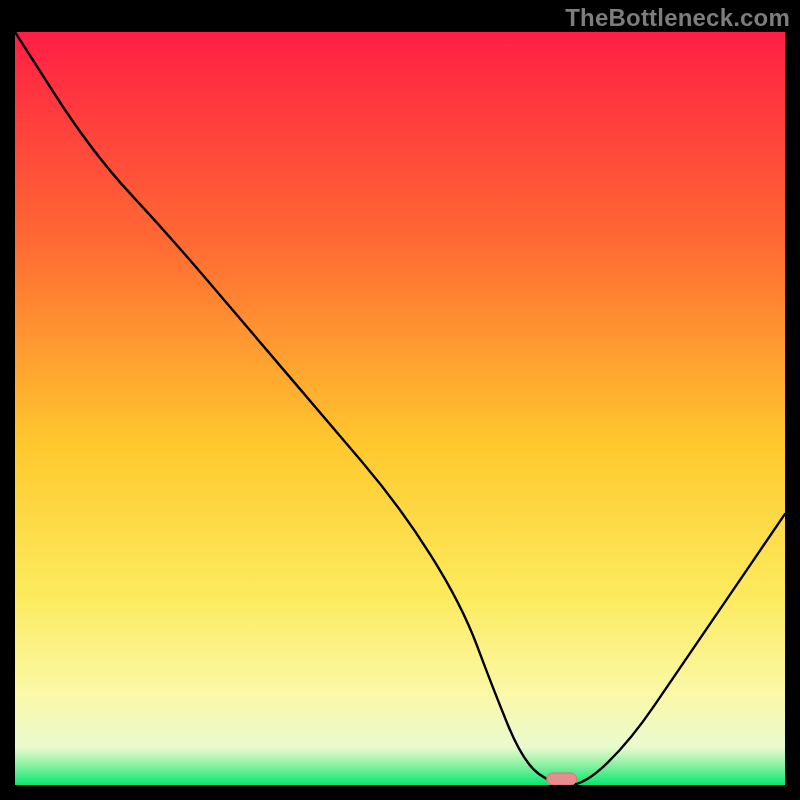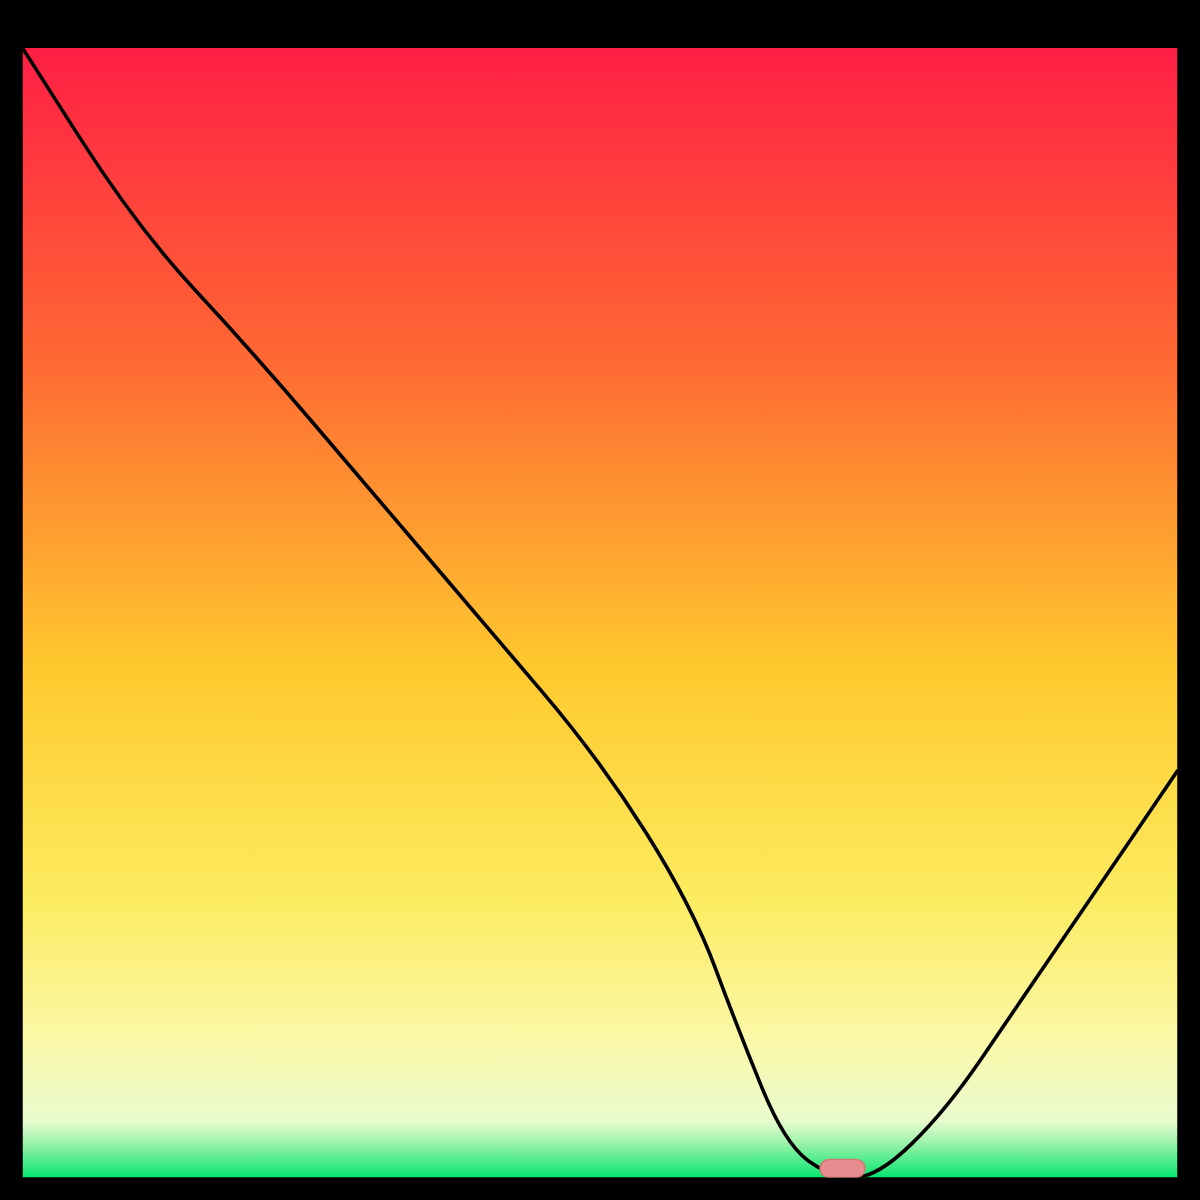--- a/index.html
+++ b/index.html
@@ -38,20 +38,21 @@
     display: block;
     width: 770px;
     height: 753px;
   }
 </style>
 </head>
 <body>
 
 <div class="frame">
 
+  <div class="watermark">TheBottleneck.com</div>
 
   <div class="plot">
     <svg viewBox="0 0 770 753" preserveAspectRatio="none">
       <defs>
         <linearGradient id="bg-grad" x1="0" y1="0" x2="0" y2="1">
         <stop offset="0%" stop-color="#ff1f45"></stop>
             <stop offset="28%" stop-color="#ff6a33"></stop>
             <stop offset="55%" stop-color="#ffc92e"></stop>
             <stop offset="75%" stop-color="#fceb5e"></stop>
             <stop offset="88%" stop-color="#fbf8a9"></stop>

